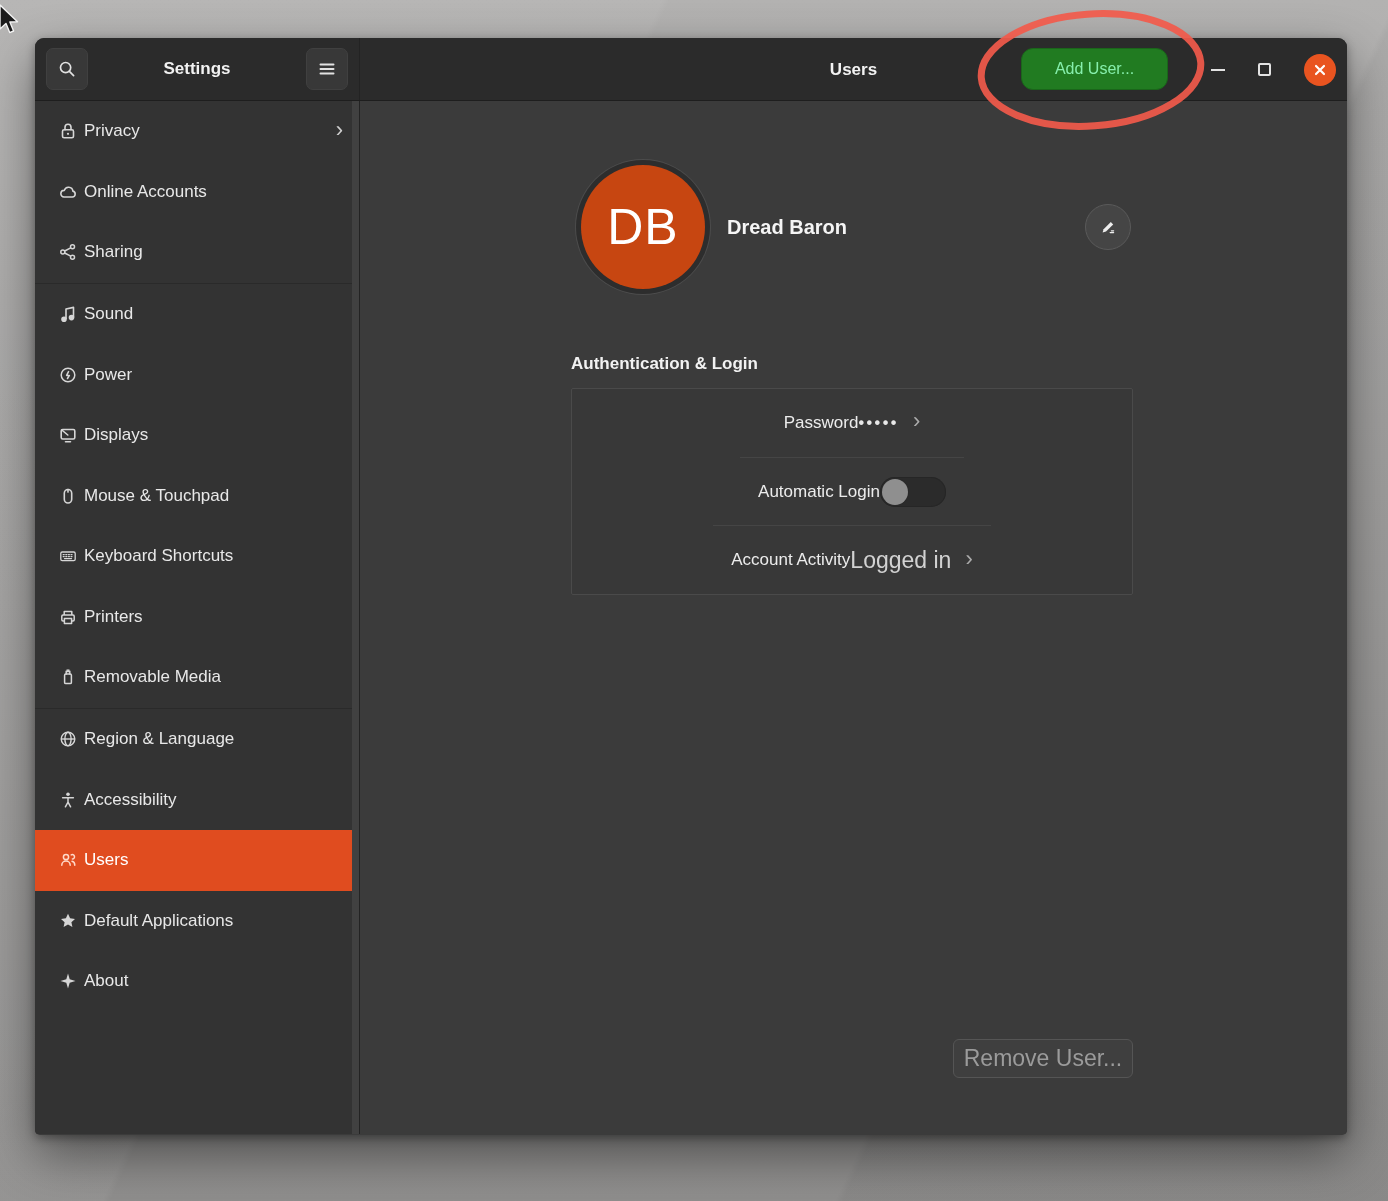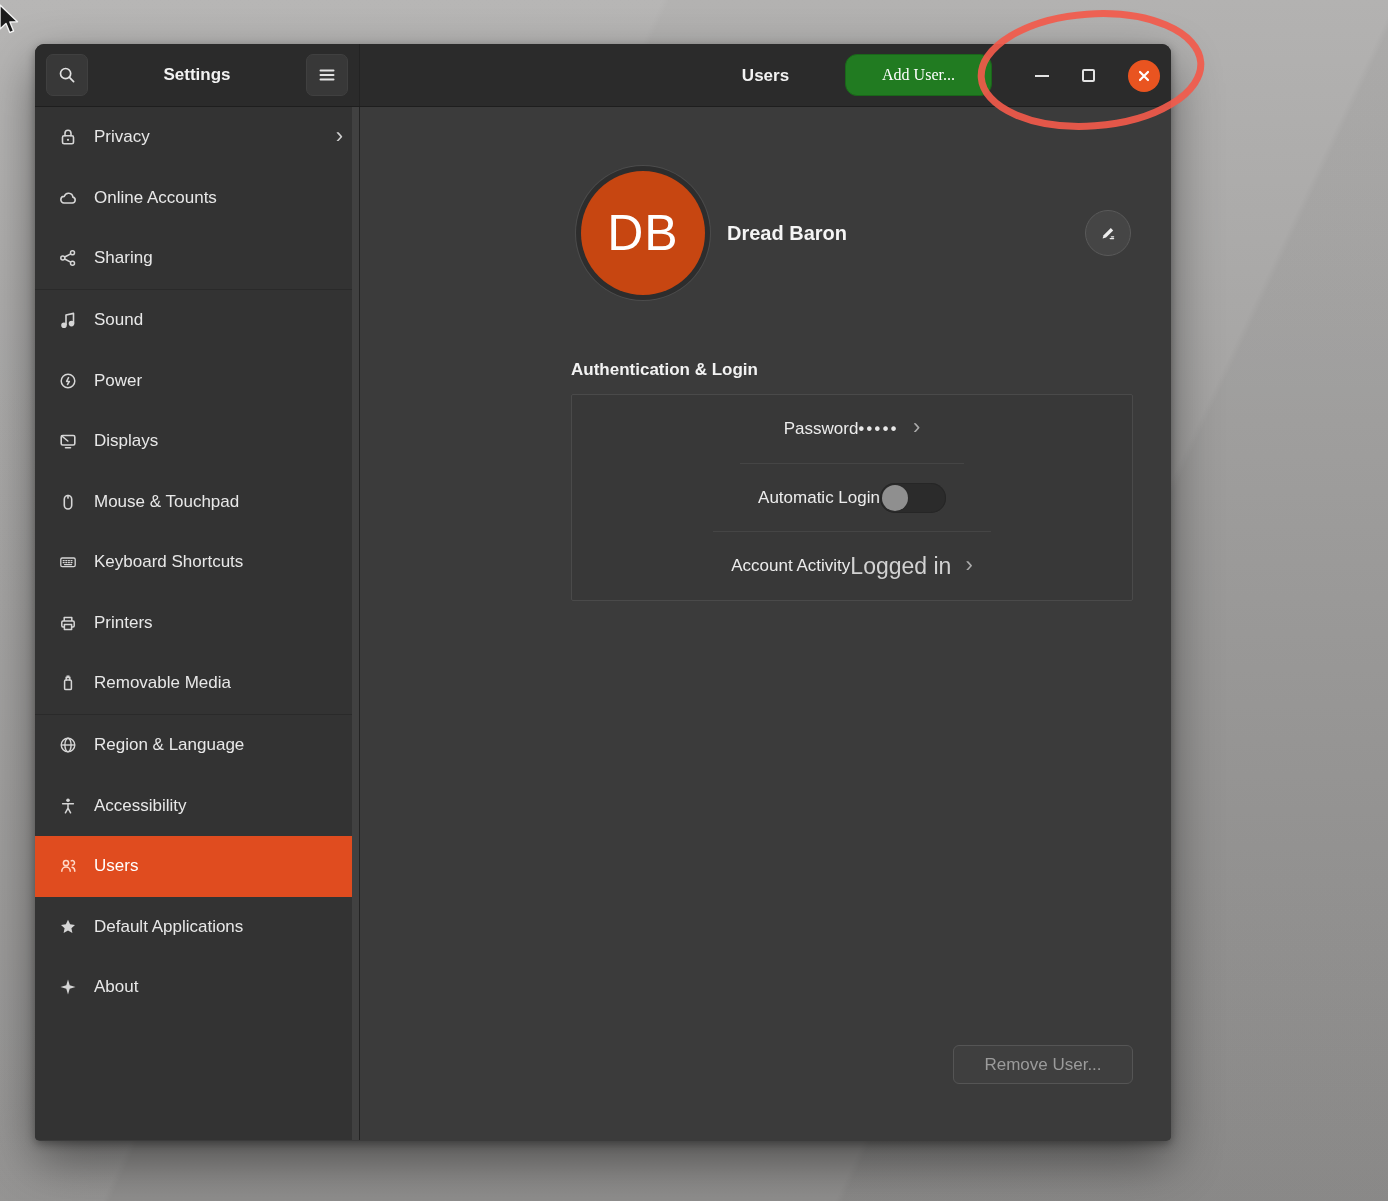--- a/index.html
+++ b/index.html
@@ -9,21 +9,21 @@
   .desktop{
     position:relative; width:1388px; height:1201px;
     background:
       linear-gradient(115deg, rgba(255,255,255,.05) 0 34%, rgba(0,0,0,0) 34.4%),
       linear-gradient(295deg, rgba(0,0,0,.04) 0 28%, rgba(0,0,0,0) 28.4%),
       linear-gradient(180deg, #b3b2b1 0%, #a5a4a3 35%, #8f8e8d 100%);
   }
 
   
   .window{
-    position:absolute; left:35px; top:44px; width:1136px; height:1097px;
+    position:absolute; left:35px; top:38px; width:1312px; height:1097px;
     border-radius:9px 9px 5px 5px; overflow:hidden;
     box-shadow:0 20px 50px rgba(0,0,0,.45), 0 3px 10px rgba(0,0,0,.35);
     background:#3b3b3b;
   }
 
   
   .headerbar{ display:flex; height:63px; background:#2b2b2b; border-bottom:1px solid #1e1e1e; }
   .hb-left{
     width:325px; flex:none; display:flex; align-items:center;
     padding:0 11px; border-right:1px solid #232323; position:relative;
@@ -35,40 +35,40 @@
     background:#383838; display:flex; align-items:center; justify-content:center;
     cursor:pointer; z-index:2;
   }
   .hb-left .icon-btn:last-child{ margin-left:auto; }
   .hb-right{ flex:1; position:relative; }
   .hb-right .hb-title{ position:absolute; left:0; right:0; top:0; height:63px;
     display:flex; align-items:center; justify-content:center; }
   .add-user-btn{
     position:absolute; right:179px; top:10px; width:147px; height:42px;
     background:#217b21; border:1px solid #1a661a; border-radius:12px;
-    color:#ffffff; font-size:16px; font-family:Liberation Serif, serif;
+    color:#86efac; font-size:16px; font-family:Liberation Sans, sans-serif;
     cursor:pointer; z-index:2;
   }
   .win-controls{ position:absolute; right:11px; top:0; height:63px;
     display:flex; align-items:center; gap:33px; z-index:2; }
   .wc-min{ width:14px; height:2px; background:#e3e3e3; cursor:pointer; }
   .wc-max{ width:13px; height:13px; border:2px solid #e3e3e3; border-radius:2px; cursor:pointer; }
   .wc-close{ width:32px; height:32px; border-radius:50%; background:#e95420;
     display:flex; align-items:center; justify-content:center; cursor:pointer; }
 
   
   .win-body{ display:flex; height:1033px; }
 
   
   .sidebar{ width:325px; flex:none; background:#333333; border-right:1px solid #232323;
     position:relative; display:flex; flex-direction:column; overflow:hidden; }
   .sidebar .scroll-strip{ position:absolute; right:0; top:0; bottom:0; width:7px;
     background:#414141; }
   .s-item{ flex:none; height:60.5px; display:flex; align-items:center;
-    padding:0 16px 0 23px; gap:16px; color:#e8e8e8; font-size:17px; cursor:pointer; }
+    padding:0 16px 0 23px; gap:6px; color:#e8e8e8; font-size:17px; cursor:pointer; }
   .s-item.selected{ background:#e04c1f; color:#ffffff; }
   .s-icon{ width:20px; height:20px; flex:none; display:flex; align-items:center; justify-content:center; }
   .s-expander{ margin-left:auto; color:#cfcfcf; font-size:22px; line-height:1; padding-bottom:3px; }
   .s-sep{ flex:none; height:1.5px; background:#2a2a2a; }
 
   
   .content{ flex:1; position:relative; background:#3b3b3b; }
 
   .avatar{
     position:absolute; left:221px; top:64px; width:124px; height:124px;
@@ -102,21 +102,21 @@
   .row-value{ color:#d2d2d2; font-size:23px; }
 
   .toggle{ width:66px; height:30px; border-radius:15px; background:#2b2b2b;
     position:relative; cursor:pointer; box-shadow:inset 0 0 0 1px #262626; }
   .toggle .knob{ position:absolute; left:2px; top:2px; width:26px; height:26px;
     border-radius:50%; background:#8f8f8f; box-shadow:0 0 0 1px #2a2a2a; }
 
   .remove-btn{
     position:absolute; left:593px; top:938px; width:180px; height:39px;
     background:#3f3f3f; border:1px solid #555555; border-radius:6px;
-    color:#9b9b9b; font-size:17px; font-family:"Liberation Sans",sans-serif; cursor:pointer;
+    color:#9b9b9b; font-size:23px; font-family:"Liberation Sans",sans-serif; cursor:pointer;
   }
 
   
   .annotation{ position:absolute; left:973px; top:6px; z-index:10; pointer-events:none; }
   .cursor{ position:absolute; left:-5px; top:3px; z-index:11; pointer-events:none; }
 
   svg.glyph{ display:block; }
 </style>
 </head>
 <body>

